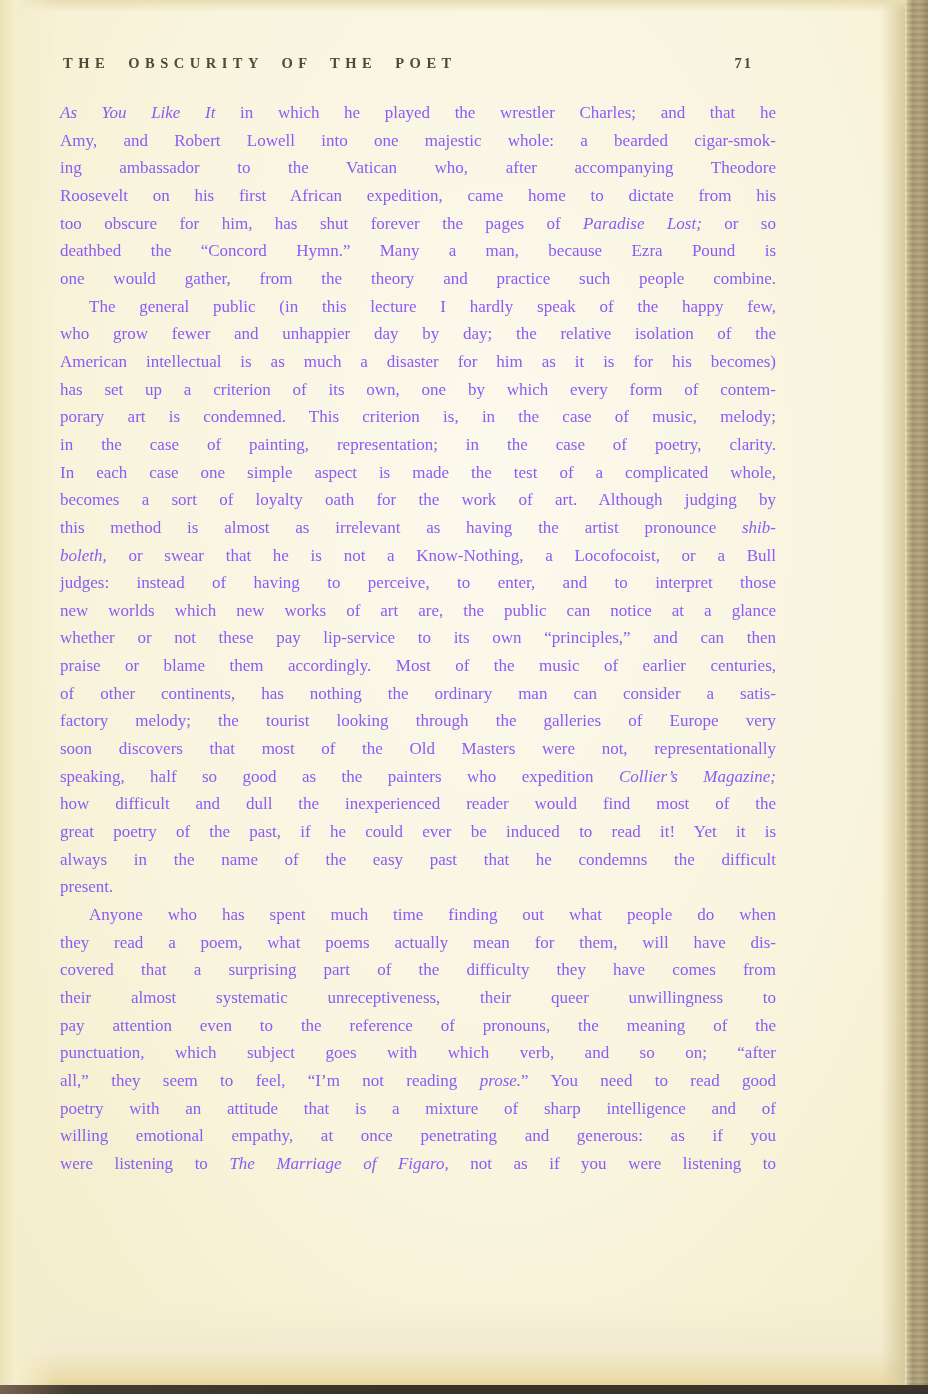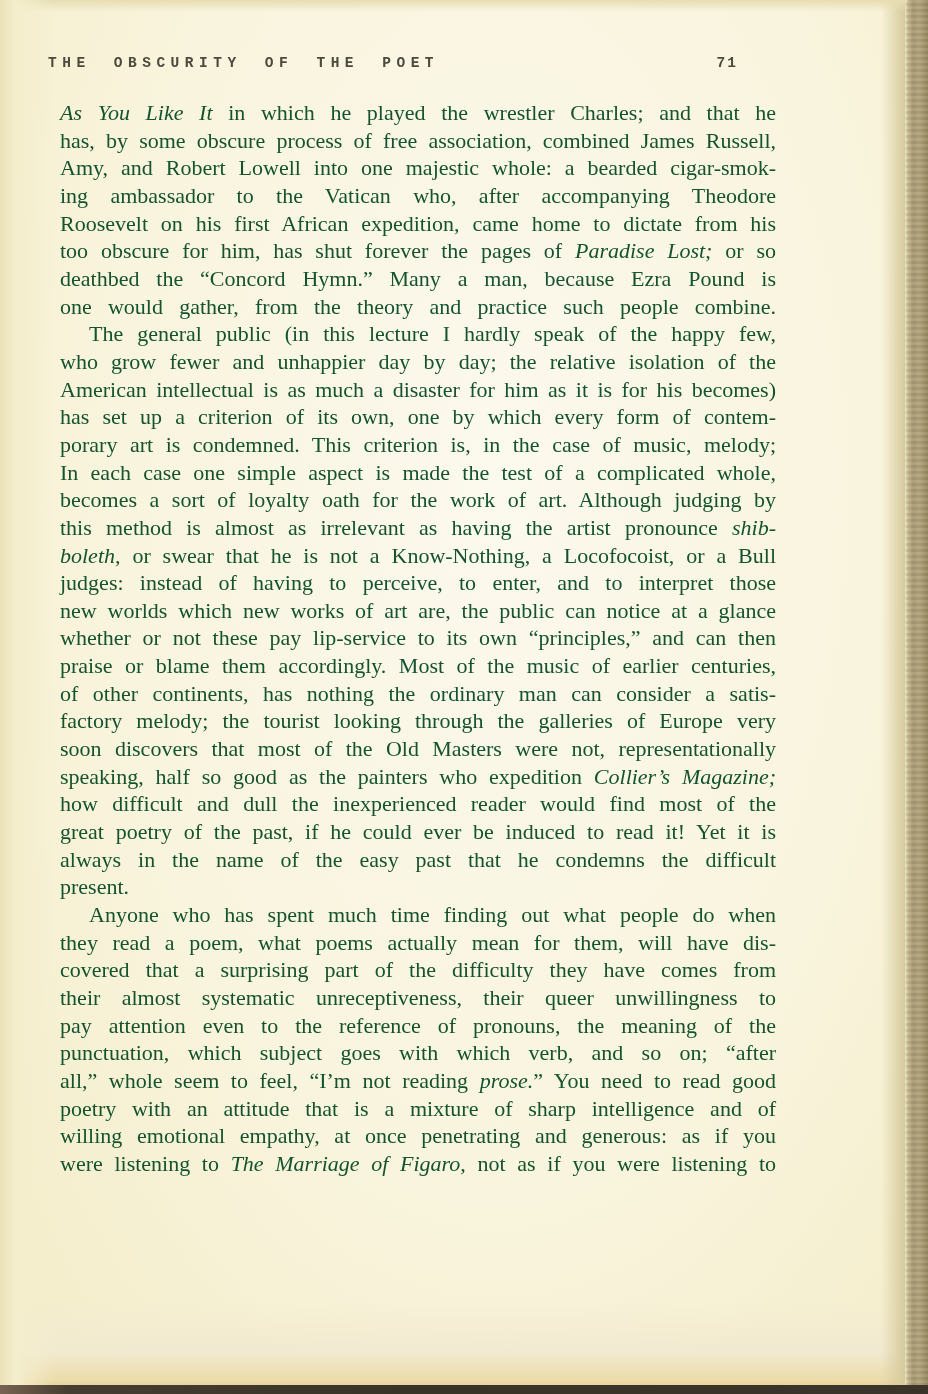--- a/index.html
+++ b/index.html
@@ -33,45 +33,45 @@
   }
   
   .bottom-bar {
     position: absolute;
     left: 0; bottom: 0;
     width: 928px; height: 9px;
     background: linear-gradient(90deg, #776351 0px, #453d31 70px, #393227 400px, #3b342a 100%);
   }
   .running-header {
     position: absolute;
-    left: 48px; top: 55px;
+    left: 63px; top: 55px;
     width: 716px; height: 20px;
-    font-family: Liberation Mono, monospace;
+    font-family: Liberation Serif, serif;
     font-weight: 700;
     font-size: 14.5px;
     letter-spacing: 5.5px;
     word-spacing: 9px;
     color: #4b4a3c;
     white-space: nowrap;
   }
   .page-number {
     position: absolute;
     right: 26px; top: 0;
     letter-spacing: 2px;
     word-spacing: normal;
     text-align: right;
   }
   .text-block {
     position: absolute;
     left: 60px; top: 99px;
     width: 716px;
     font-family: "Liberation Serif", serif;
-    font-size: 22px;
+    font-size: 17px;
     line-height: 27.66px;
-    color: #14532d;
+    color: #8b5cf6;
   }
   .paragraph { margin: 0; }
   .line {
     text-align: justify;
     text-align-last: justify;
     -moz-text-align-last: justify;
   }
   .line.no-stretch {
     text-align-last: left;
     -moz-text-align-last: left;
@@ -88,34 +88,34 @@
   <div class="bottom-bar"></div>
 
   <div class="running-header">
     <span>THE OBSCURITY OF THE POET</span>
     <span class="page-number">71</span>
   </div>
 
   <div class="text-block" id="text-block">
       <div class="paragraph">
         <div class="line"><i>As You Like It</i><span> in which he played the wrestler Charles; and that he</span></div>
-        <div class="line"><span>has, by some obscure process of free association, combined James Russell,</span></div>
         <div class="line"><span>Amy, and Robert Lowell into one majestic whole: a bearded cigar-smok-</span></div>
         <div class="line"><span>ing ambassador to the Vatican who, after accompanying Theodore</span></div>
         <div class="line"><span>Roosevelt on his first African expedition, came home to dictate from his</span></div>
         <div class="line"><span>too obscure for him, has shut forever the pages of </span><i>Paradise Lost;</i><span> or so</span></div>
         <div class="line"><span>deathbed the “Concord Hymn.” Many a man, because Ezra Pound is</span></div>
         <div class="line"><span>one would gather, from the theory and practice such people combine.</span></div>
       </div>
       <div class="paragraph">
         <div class="line indent"><span>The general public (in this lecture I hardly speak of the happy few,</span></div>
         <div class="line"><span>who grow fewer and unhappier day by day; the relative isolation of the</span></div>
         <div class="line"><span>American intellectual is as much a disaster for him as it is for his becomes)</span></div>
         <div class="line"><span>has set up a criterion of its own, one by which every form of contem-</span></div>
         <div class="line"><span>porary art is condemned. This criterion is, in the case of music, melody;</span></div>
+        <div class="line"><span>in the case of painting, representation; in the case of poetry, clarity.</span></div>
         <div class="line"><span>In each case one simple aspect is made the test of a complicated whole,</span></div>
         <div class="line"><span>becomes a sort of loyalty oath for the work of art. Although judging by</span></div>
         <div class="line"><span>this method is almost as irrelevant as having the artist pronounce </span><i>shib-</i></div>
         <div class="line"><i>boleth,</i><span> or swear that he is not a Know-Nothing, a Locofocoist, or a Bull</span></div>
         <div class="line"><span>judges: instead of having to perceive, to enter, and to interpret those</span></div>
         <div class="line"><span>new worlds which new works of art are, the public can notice at a glance</span></div>
         <div class="line"><span>whether or not these pay lip-service to its own “principles,” and can then</span></div>
         <div class="line"><span>praise or blame them accordingly. Most of the music of earlier centuries,</span></div>
         <div class="line"><span>of other continents, has nothing the ordinary man can consider a satis-</span></div>
         <div class="line"><span>factory melody; the tourist looking through the galleries of Europe very</span></div>
@@ -126,19 +126,19 @@
         <div class="line"><span>always in the name of the easy past that he condemns the difficult</span></div>
         <div class="line no-stretch"><span>present.</span></div>
       </div>
       <div class="paragraph">
         <div class="line indent"><span>Anyone who has spent much time finding out what people do when</span></div>
         <div class="line"><span>they read a poem, what poems actually mean for them, will have dis-</span></div>
         <div class="line"><span>covered that a surprising part of the difficulty they have comes from</span></div>
         <div class="line"><span>their almost systematic unreceptiveness, their queer unwillingness to</span></div>
         <div class="line"><span>pay attention even to the reference of pronouns, the meaning of the</span></div>
         <div class="line"><span>punctuation, which subject goes with which verb, and so on; “after</span></div>
-        <div class="line"><span>all,” whole seem to feel, “I’m not reading </span><i>prose.</i><span>” You need to read good</span></div>
+        <div class="line"><span>all,” they seem to feel, “I’m not reading </span><i>prose.</i><span>” You need to read good</span></div>
         <div class="line"><span>poetry with an attitude that is a mixture of sharp intelligence and of</span></div>
         <div class="line"><span>willing emotional empathy, at once penetrating and generous: as if you</span></div>
         <div class="line"><span>were listening to </span><i>The Marriage of Figaro,</i><span> not as if you were listening to</span></div>
       </div>
     </div>
 </div>
 
 </body></html>

